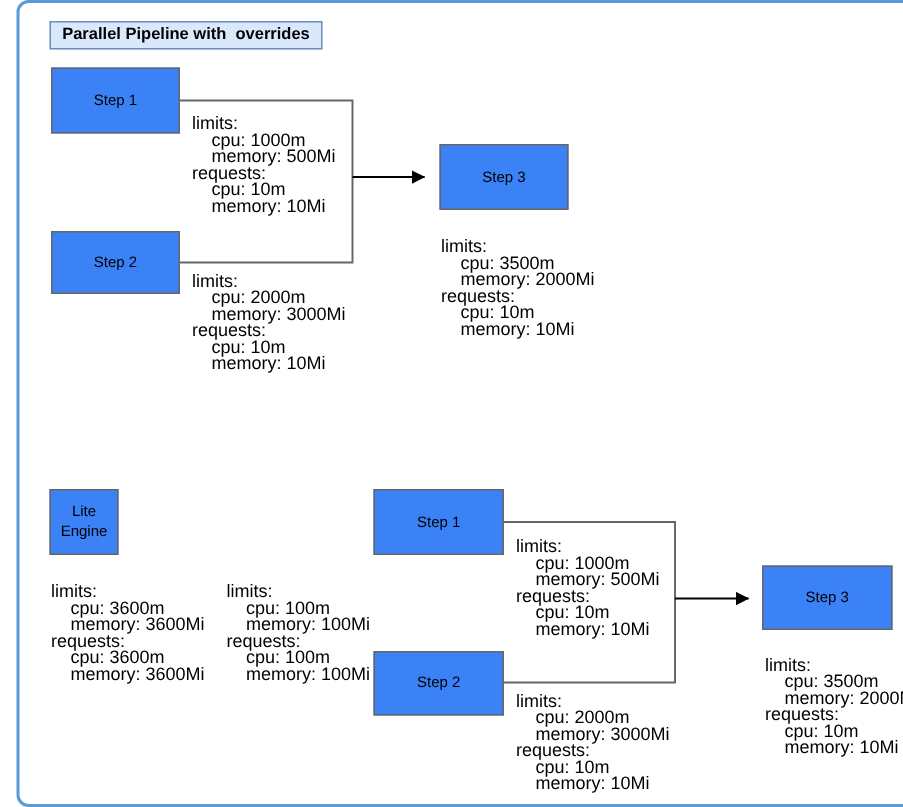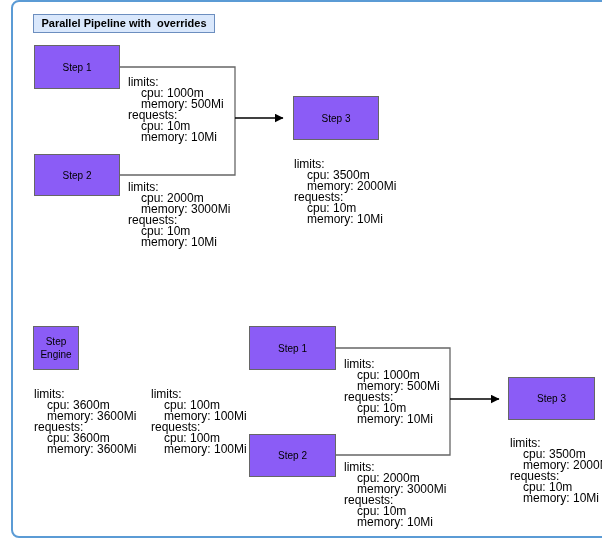--- a/index.html
+++ b/index.html
@@ -26,21 +26,21 @@
     font-weight: bold;
     line-height: 17px;
     height: 19px;
     text-align: center;
     white-space: pre;
     color: #000000;
   }
 
   .node {
     position: absolute;
-    background: #8b5cf6;
+    background: #3b82f6;
     border: 1.5px solid #666666;
     display: flex;
     align-items: center;
     justify-content: center;
     text-align: center;
     font-size: 10px;
     line-height: 13px;
     color: #000000;
     padding: 2px;
   }
@@ -111,21 +111,21 @@
   <div class="res" style="left:281px; top:157px;">
     <div class="rl">limits:</div>
     <div class="rl ind">cpu: 3500m</div>
     <div class="rl ind">memory: 2000Mi</div>
     <div class="rl">requests:</div>
     <div class="rl ind">cpu: 10m</div>
     <div class="rl ind">memory: 10Mi</div>
   </div>
 
 
-  <div class="node" style="left:20px; top:324px; width:46px; height:44px;">Step Engine</div>
+  <div class="node" style="left:20px; top:324px; width:46px; height:44px;">Lite Engine</div>
 
 
   <div class="node" style="left:236px; top:324px; width:87px; height:44px;">Step 1</div>
 
   <div class="node" style="left:236px; top:432px; width:87px; height:43px;">Step 2</div>
 
   <div class="node" style="left:495px; top:375px; width:87px; height:43px;">Step 3</div>
 
   <div class="res" style="left:21px; top:387px;">
     <div class="rl">limits:</div>

